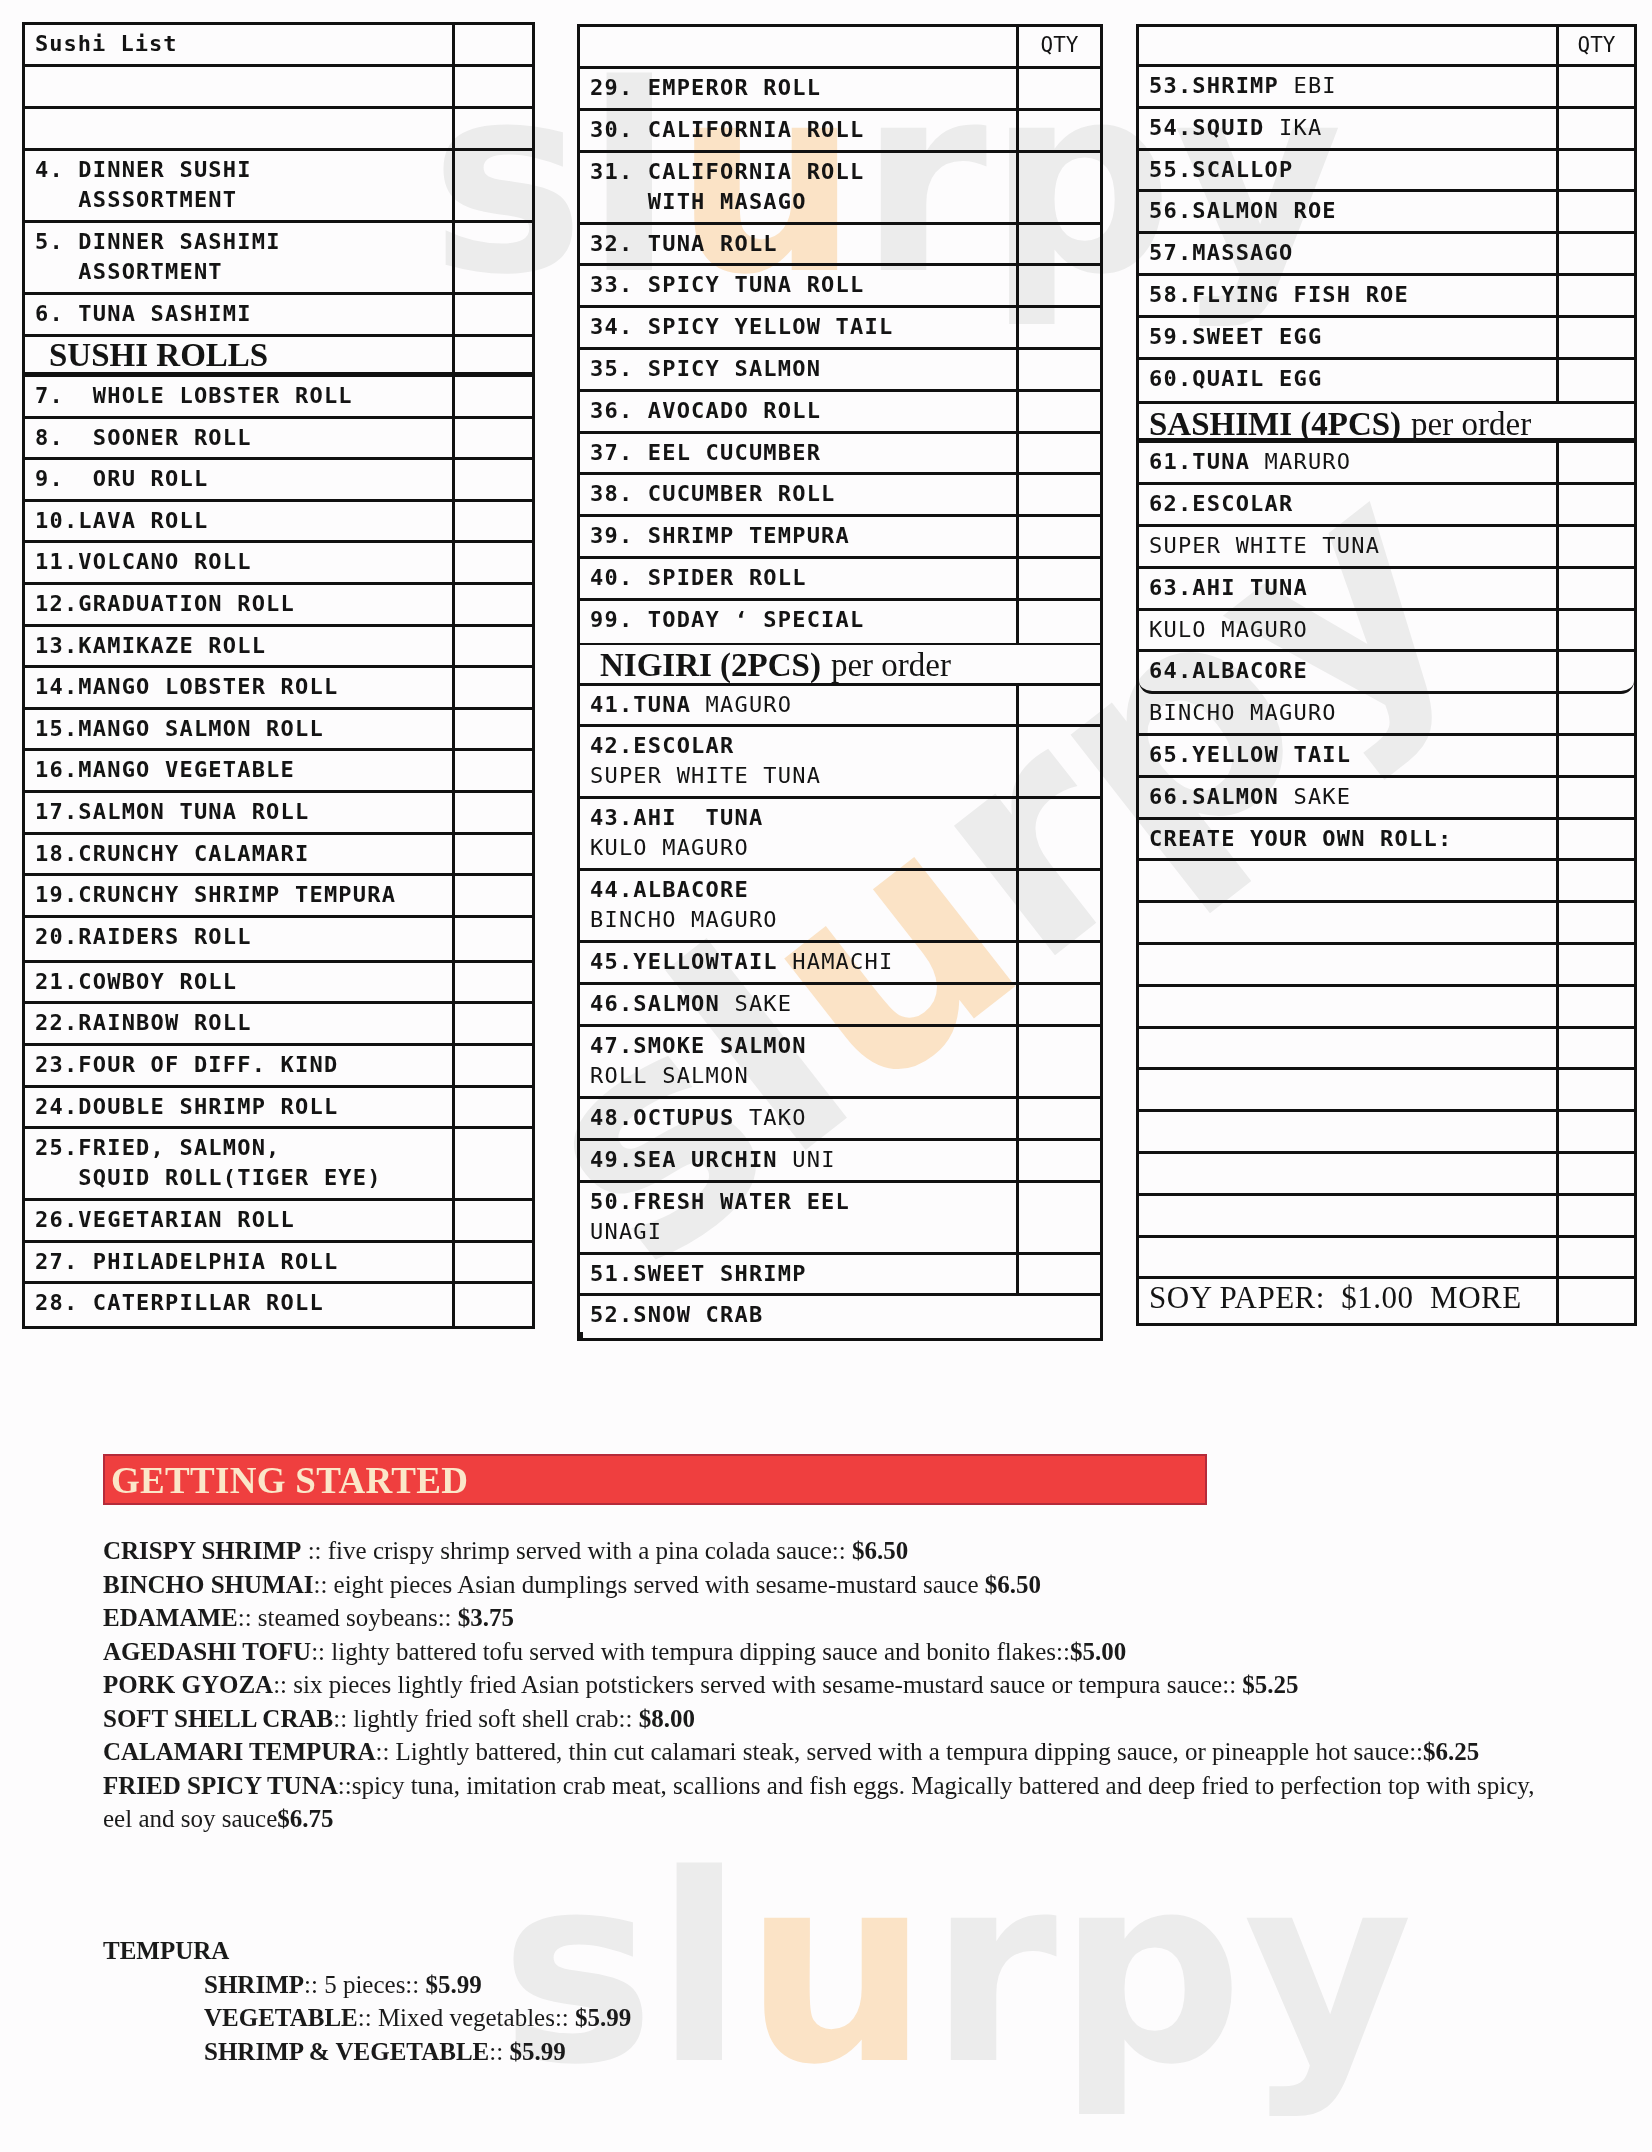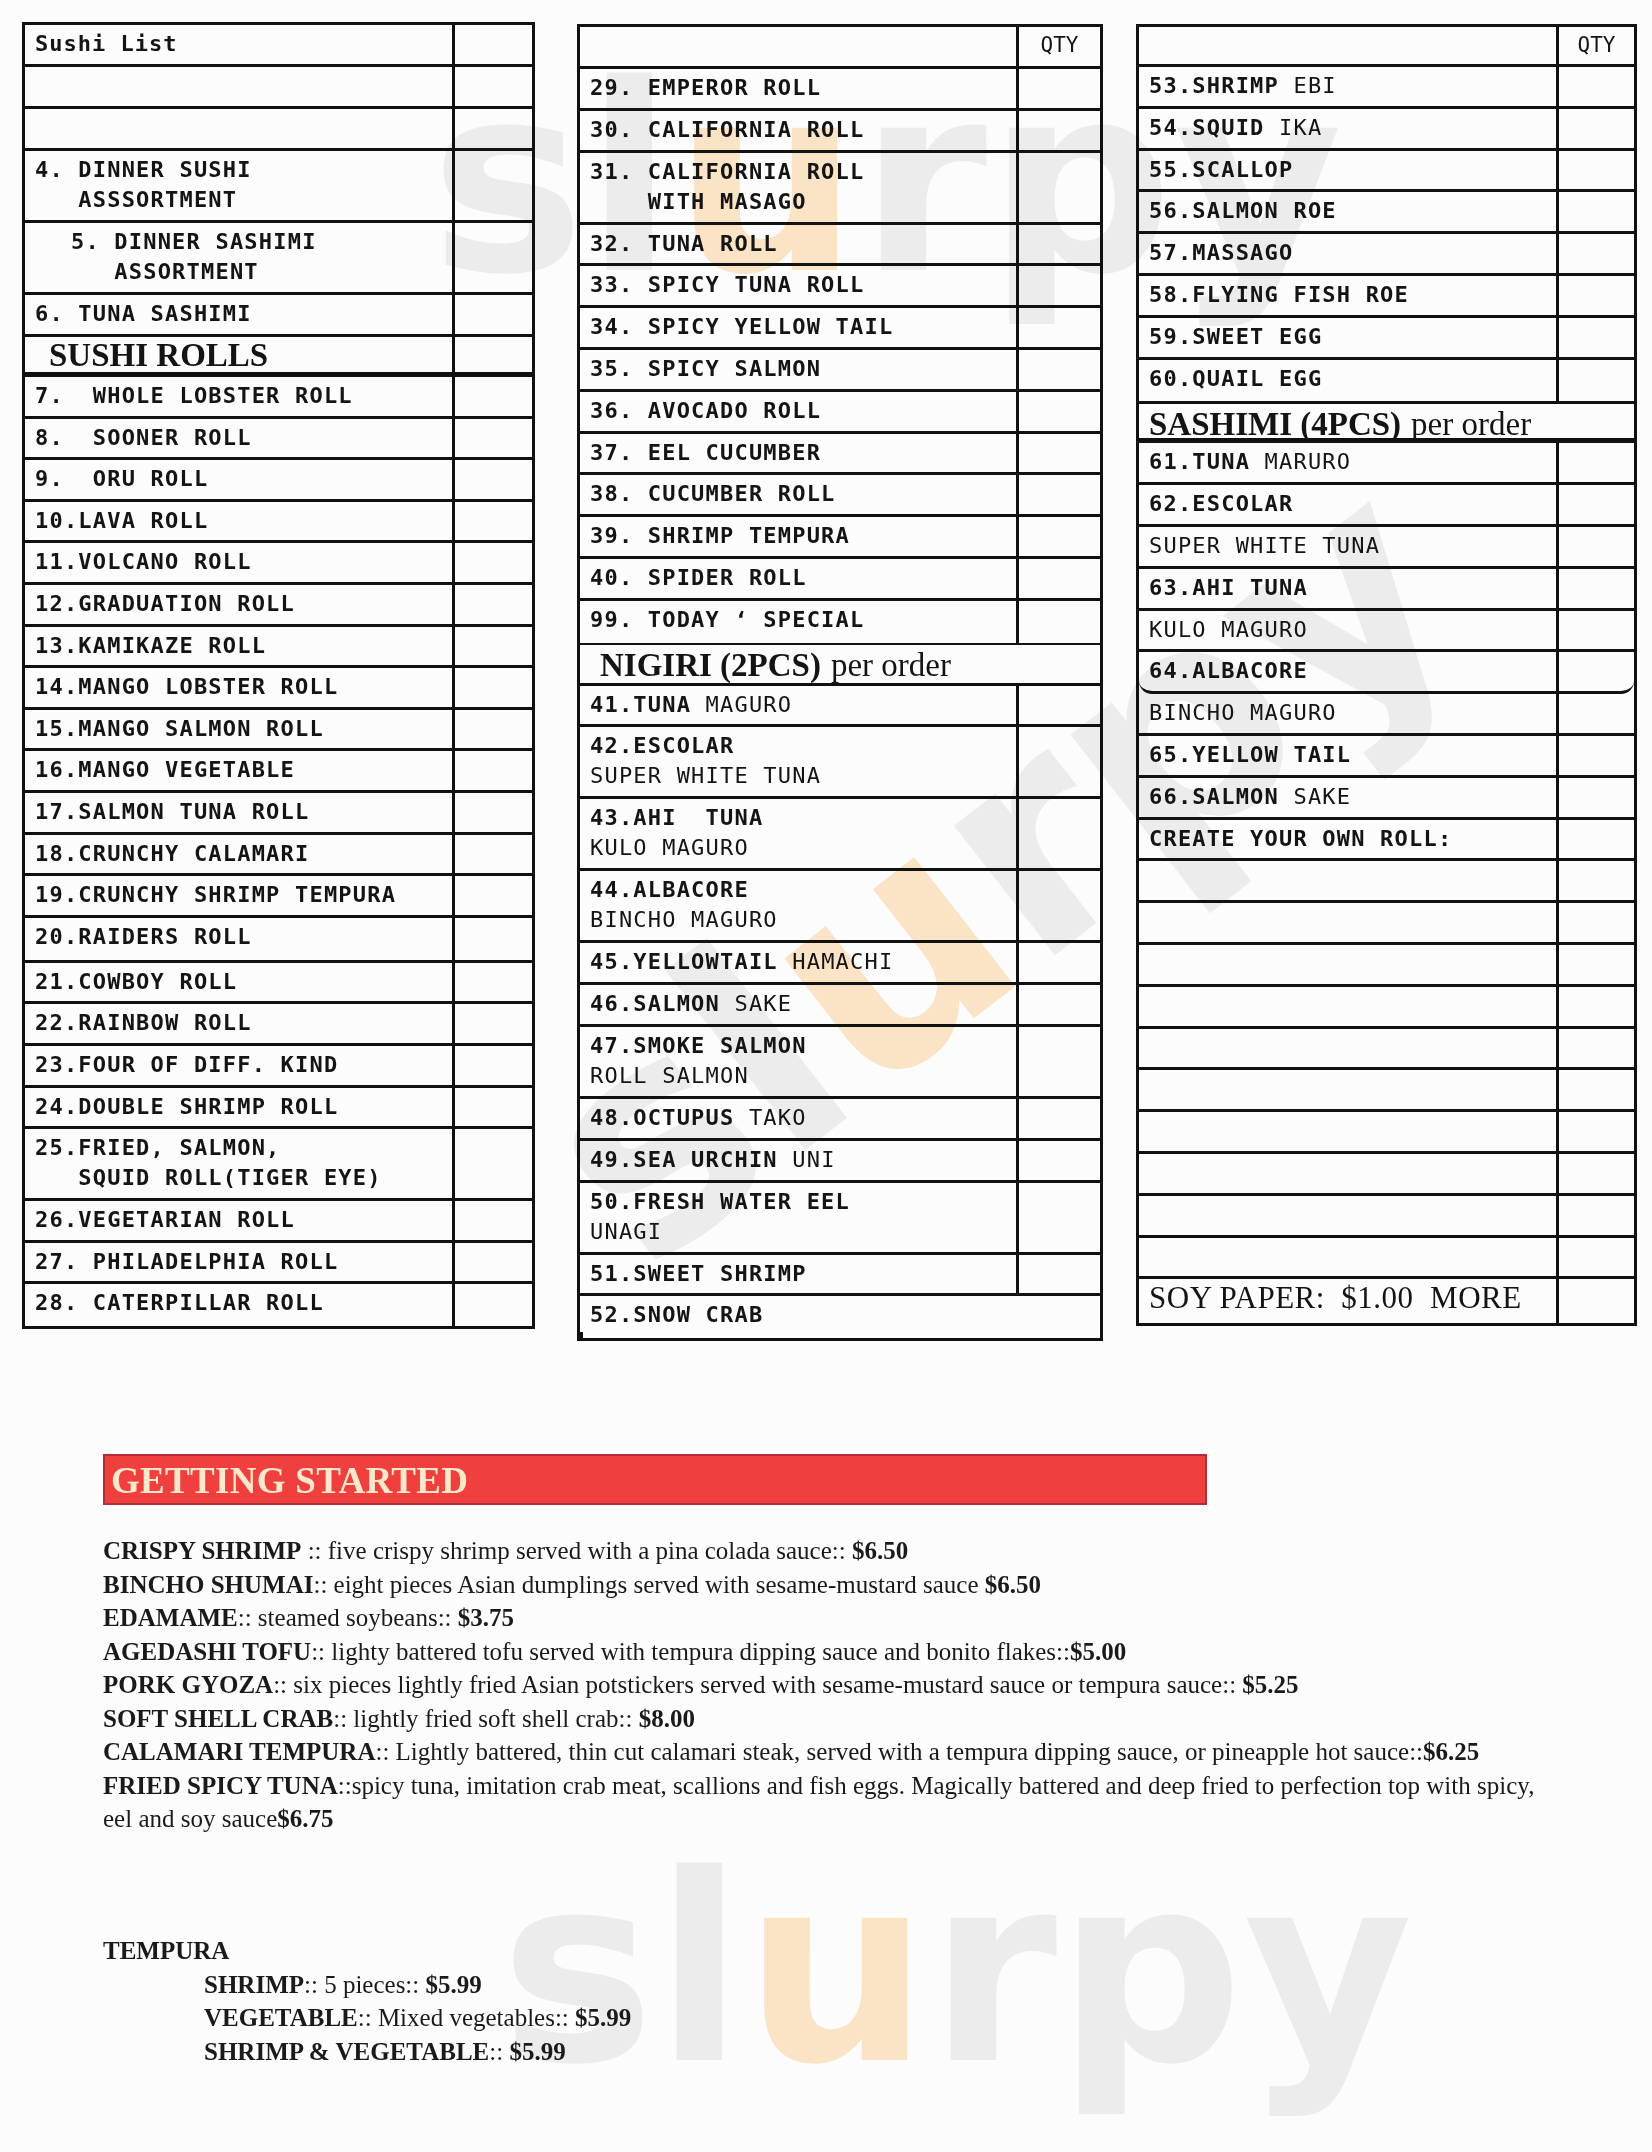--- a/index.html
+++ b/index.html
@@ -51,21 +51,21 @@
   </div>
   <div class="row" style="height:42px;">
     <div class="cell-name"></div>
     <div class="cell-qty" style="width:80px;"></div>
   </div>
   <div class="row" style="height:72px;">
     <div class="cell-name"><span>4. </span><span>DINNER SUSHI
    ASSSORTMENT</span></div>
     <div class="cell-qty" style="width:80px;"></div>
   </div>
-  <div class="row" style="height:72px;padding-left:36px;">
+  <div class="row" style="height:72px;">
     <div class="cell-name"><span>5. </span><span>DINNER SASHIMI
    ASSORTMENT</span></div>
     <div class="cell-qty" style="width:80px;"></div>
   </div>
   <div class="row" style="height:42px;">
     <div class="cell-name"><span>6. </span><span>TUNA SASHIMI</span></div>
     <div class="cell-qty" style="width:80px;"></div>
   </div>
   <div class="row" style="height:40px;border-bottom:5px solid #111;">
     <div class="cell-name" style="font-family:'Liberation Serif',serif;font-size:33px;padding:0 0 0 24px;line-height:36px;letter-spacing:0;">SUSHI ROLLS</div>

